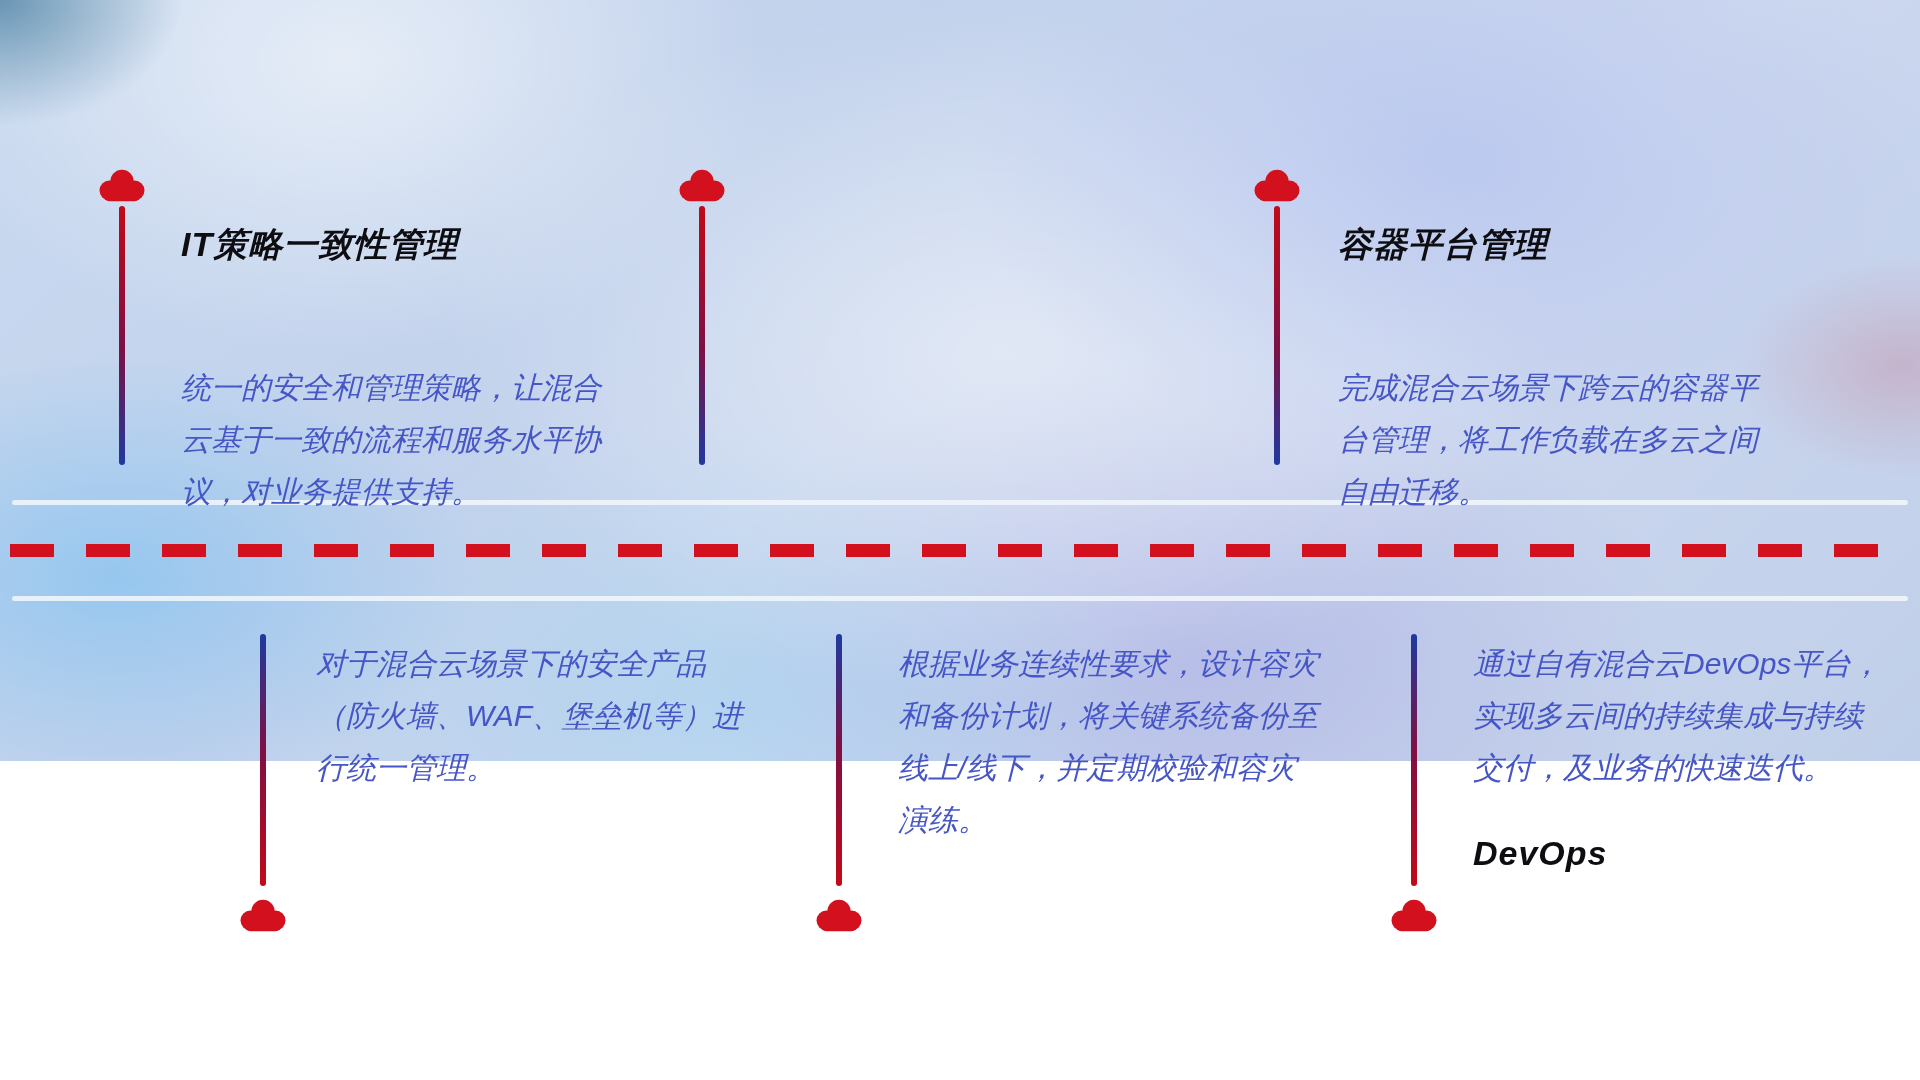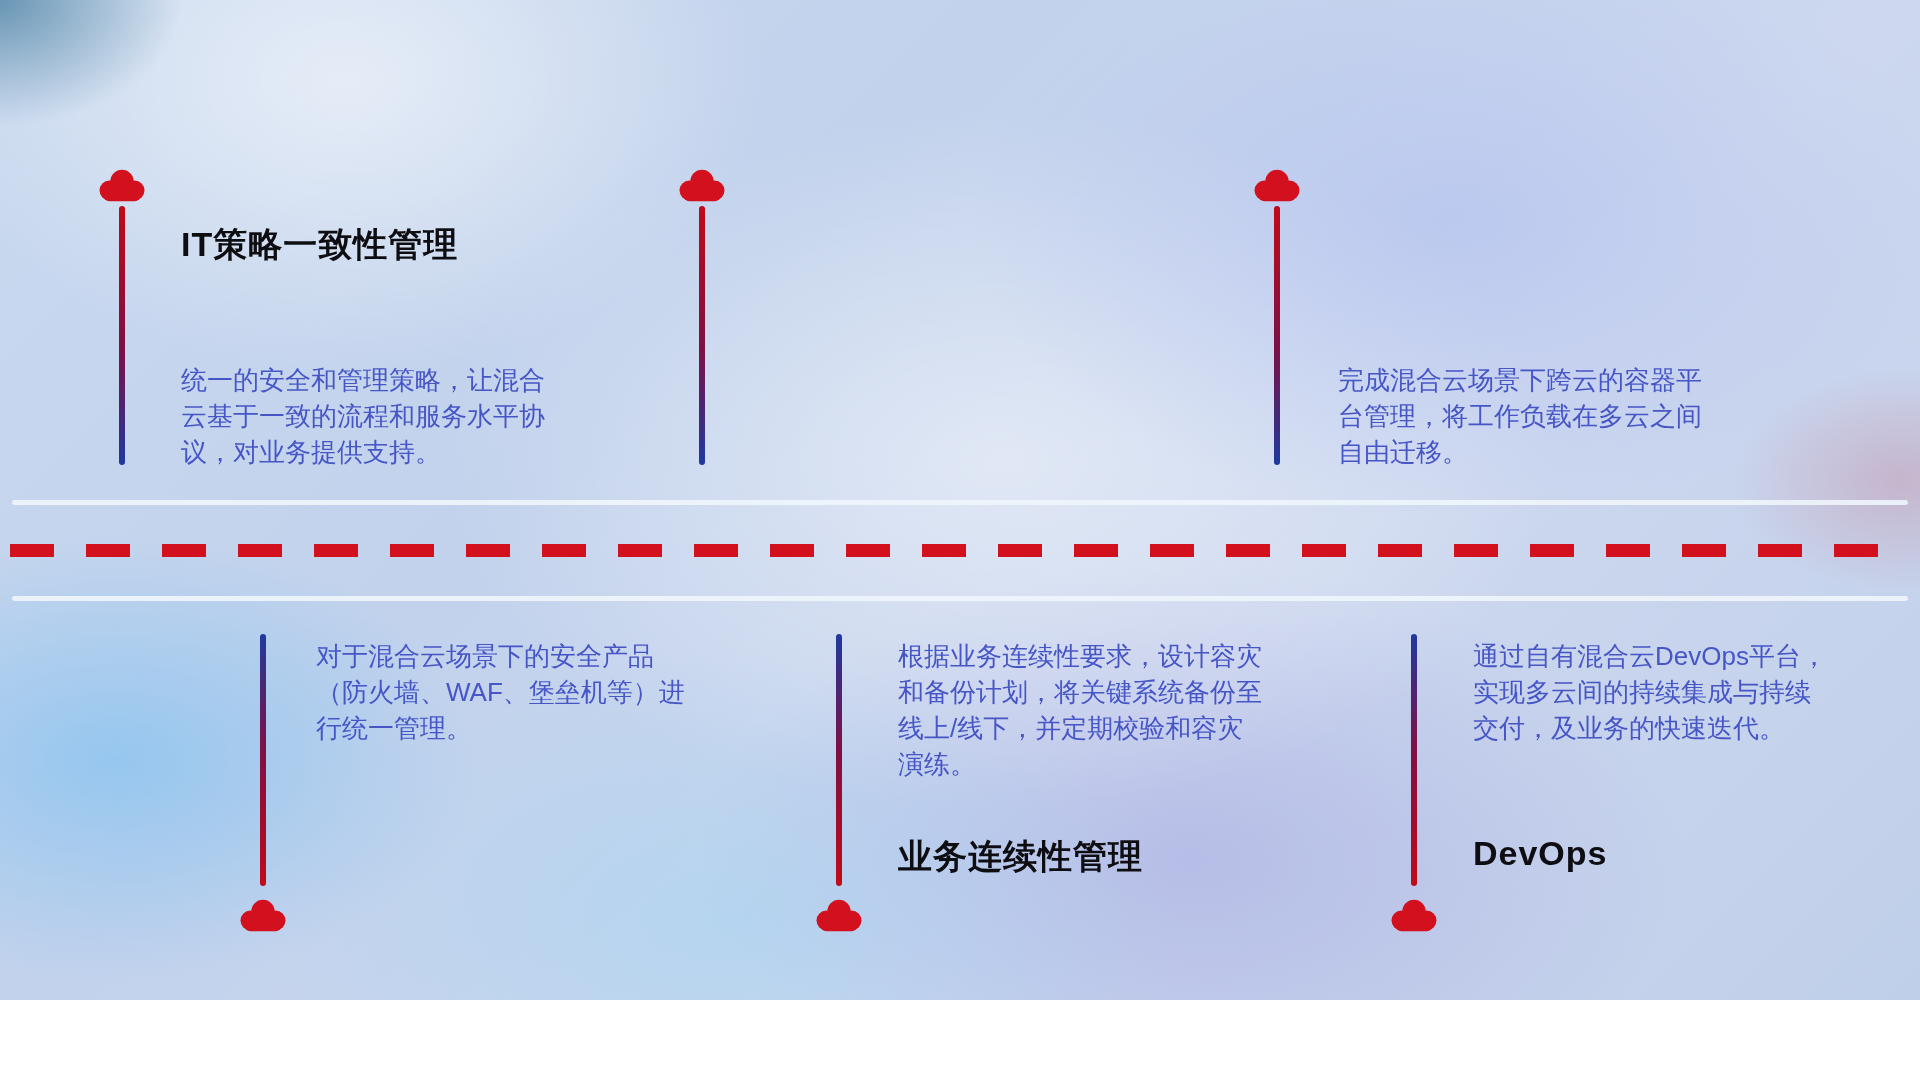--- a/index.html
+++ b/index.html
@@ -3,31 +3,32 @@
 <meta charset="utf-8">
 <style>
   * { margin: 0; padding: 0; box-sizing: border-box; }
   html, body { width: 1920px; height: 1080px; overflow: hidden; }
   body {
     font-family: "Liberation Sans", "DejaVu Sans", sans-serif;
   }
   .canvas {
     position: relative;
     width: 1920px;
-    height: 1000px;
+    height: 761px;
     background:
       radial-gradient(260px 180px at 0% 0%, rgba(22,92,130,0.55), rgba(22,92,130,0) 70%),
       radial-gradient(600px 420px at 18% 8%, rgba(255,255,255,0.55), rgba(255,255,255,0) 70%),
       radial-gradient(700px 420px at 76% 22%, rgba(176,190,240,0.55), rgba(176,190,240,0) 70%),
       radial-gradient(800px 500px at 52% 46%, rgba(255,255,255,0.45), rgba(255,255,255,0) 70%),
       radial-gradient(520px 320px at 6% 76%, rgba(120,190,240,0.60), rgba(120,190,240,0) 70%),
       radial-gradient(640px 380px at 38% 92%, rgba(150,210,240,0.40), rgba(150,210,240,0) 70%),
       radial-gradient(700px 420px at 62% 86%, rgba(150,150,220,0.40), rgba(150,150,220,0) 70%),
       radial-gradient(240px 160px at 99% 48%, rgba(190,40,60,0.18), rgba(190,40,60,0) 70%),
       linear-gradient(135deg, #c9d9ef 0%, #c2d2ec 35%, #cdd8ef 65%, #c0cfe9 100%);
+    font-style: italic;
   }
 
   .divider-solid {
     position: absolute;
     left: 12px; right: 12px;
     height: 5px;
     background: rgba(240,246,252,0.88);
     border-radius: 3px;
   }
   .divider-dashed {
@@ -53,22 +54,22 @@
   .title {
     position: absolute;
     font-size: 34px;
     font-weight: 700;
     color: #0e0e12;
     letter-spacing: 1px;
     white-space: nowrap;
   }
   .desc {
     position: absolute;
-    font-size: 26px;
-    line-height: 36px;
+    font-size: 30px;
+    line-height: 52px;
     color: #4656c6;
     white-space: pre-line;
     width: 520px;
   }
 </style>
 </head>
 <body>
 
 <div class="canvas" style="--red:#d2101e; --blue:#1e3a9e;">
 
@@ -96,40 +97,40 @@
   </svg>
   <div class="stick down" style="left:699px; top:206px; height:259px"></div>
 
   <svg class="cloud" style="left:1250px; top:166px" viewBox="0 0 60 40">
     <circle cx="16" cy="26" r="11" fill="#d2101e"></circle>
       <circle cx="30" cy="16" r="13" fill="#d2101e"></circle>
       <circle cx="44" cy="26" r="11" fill="#d2101e"></circle>
       <rect x="9" y="23" width="42" height="15" rx="7" fill="#d2101e"></rect>
   </svg>
   <div class="stick down" style="left:1274px; top:206px; height:259px"></div>
+  <h2 class="title" style="left:1338px; top:222px">容器平台管理</h2>
   <p class="desc" style="left:1338px; top:362px">完成混合云场景下跨云的容器平
 台管理，将工作负载在多云之间
 自由迁移。</p>
 
   <p class="desc" style="left:316px; top:638px">对于混合云场景下的安全产品
 （防火墙、WAF、堡垒机等）进
 行统一管理。</p>
   <div class="stick up" style="left:260px; top:634px; height:252px"></div>
   <svg class="cloud" style="left:236px; top:896px" viewBox="0 0 60 40">
     <circle cx="16" cy="26" r="11" fill="#d2101e"></circle>
       <circle cx="30" cy="16" r="13" fill="#d2101e"></circle>
       <circle cx="44" cy="26" r="11" fill="#d2101e"></circle>
       <rect x="9" y="23" width="42" height="15" rx="7" fill="#d2101e"></rect>
   </svg>
 
   <p class="desc" style="left:898px; top:638px">根据业务连续性要求，设计容灾
 和备份计划，将关键系统备份至
 线上/线下，并定期校验和容灾
 演练。</p>
-  <h2 class="title" style="left:898px; top:834px">业务连续性管理</h2>
   <div class="stick up" style="left:836px; top:634px; height:252px"></div>
   <svg class="cloud" style="left:812px; top:896px" viewBox="0 0 60 40">
     <circle cx="16" cy="26" r="11" fill="#d2101e"></circle>
       <circle cx="30" cy="16" r="13" fill="#d2101e"></circle>
       <circle cx="44" cy="26" r="11" fill="#d2101e"></circle>
       <rect x="9" y="23" width="42" height="15" rx="7" fill="#d2101e"></rect>
   </svg>
 
   <p class="desc" style="left:1473px; top:638px">通过自有混合云DevOps平台，
 实现多云间的持续集成与持续

